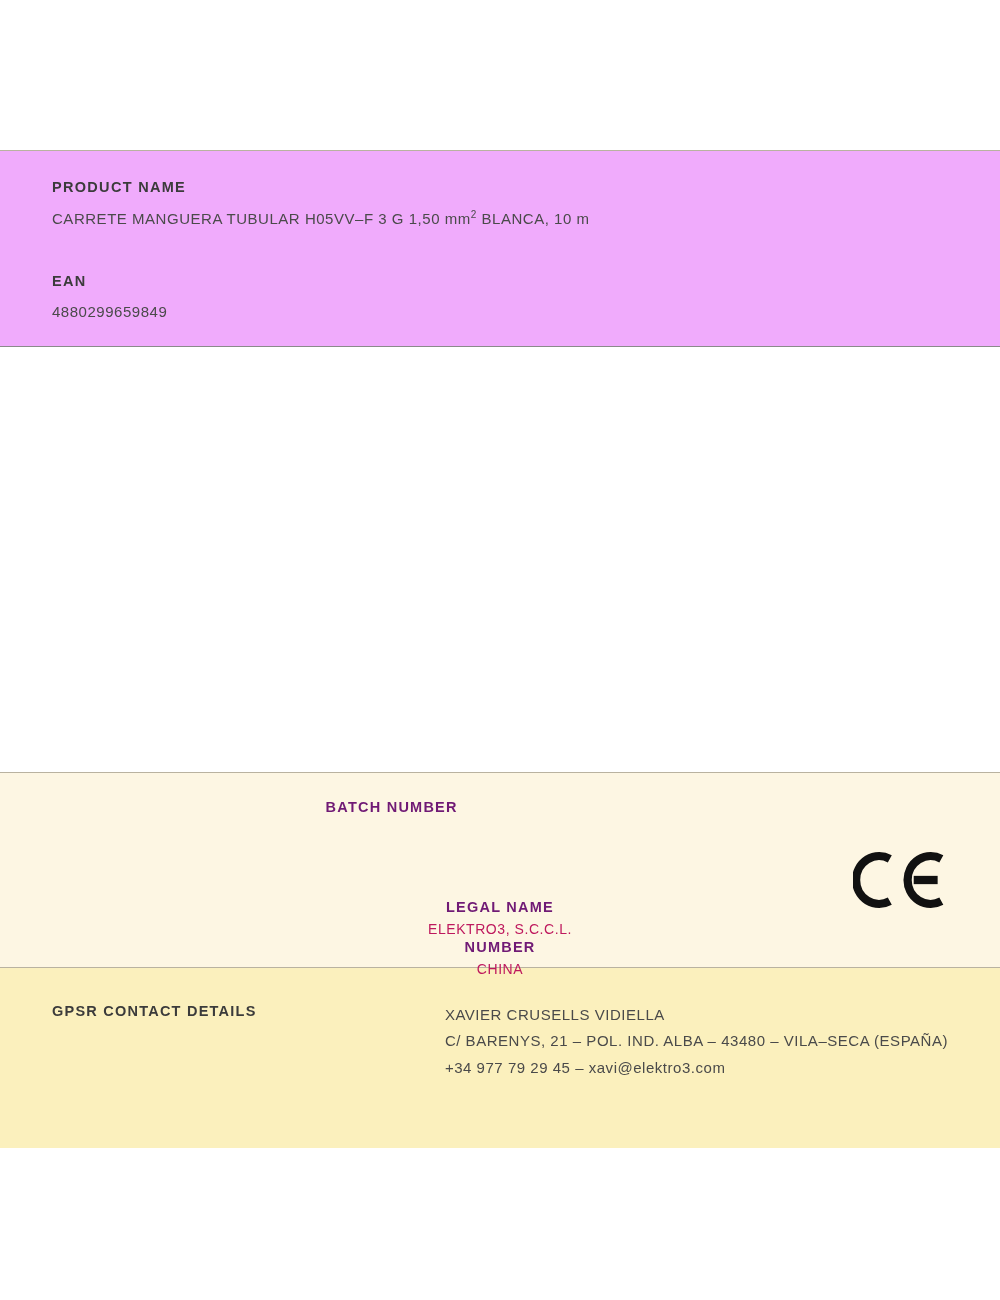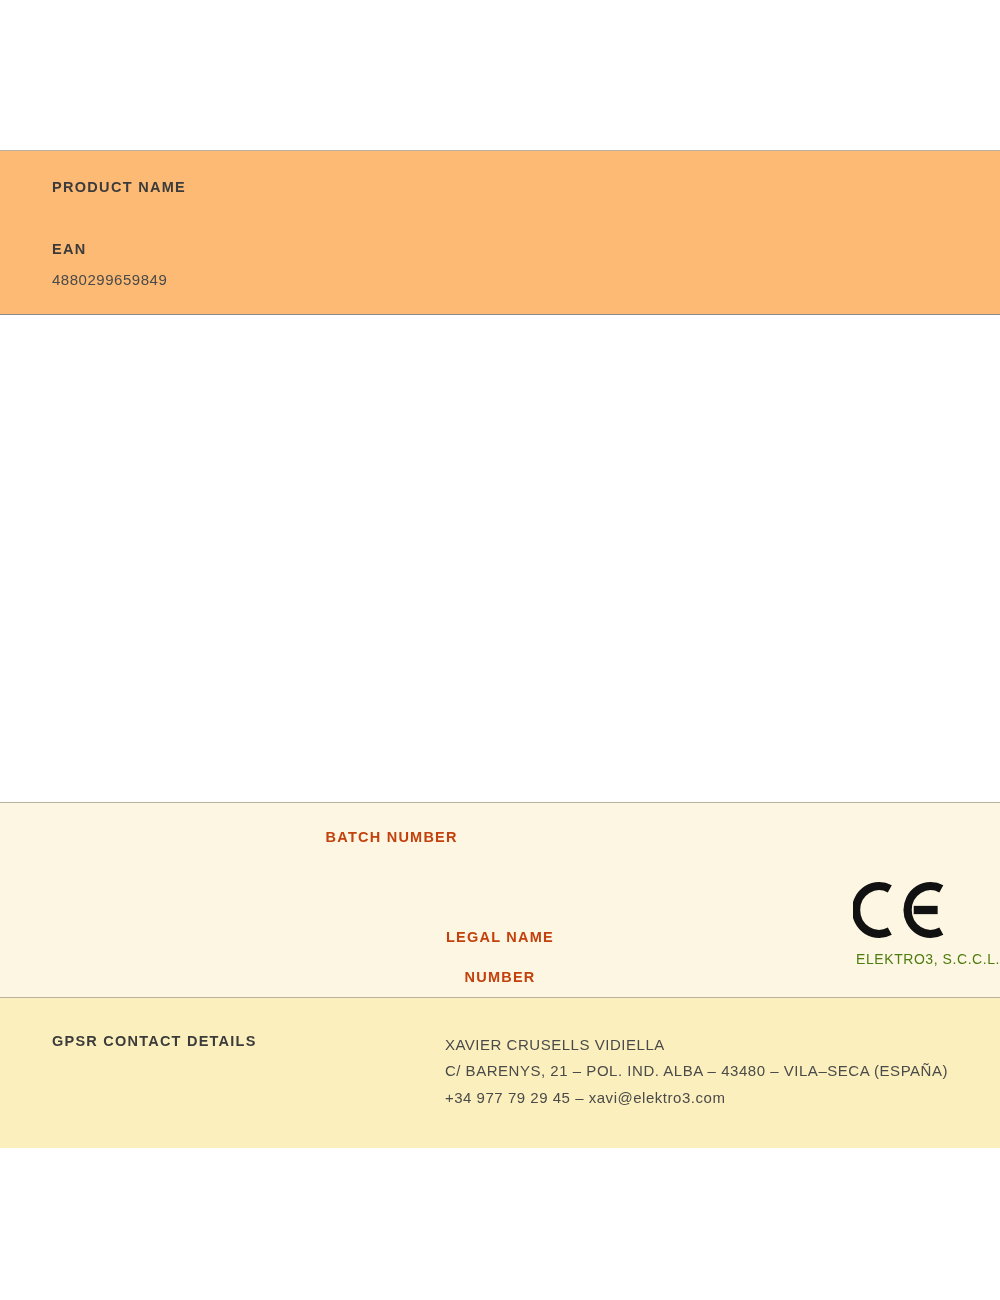--- a/index.html
+++ b/index.html
@@ -26,21 +26,21 @@
   }
 
   
   .top-spacer {
     height: 150px;
     background: #ffffff;
   }
 
   
   .product-block {
-    background: #fdba74;
+    background: #f0abfc;
     border-top: 1px solid #b9b2a0;
     border-bottom: 1px solid #8a8a8a;
     padding: 28px 52px 26px 52px;
   }
   .field-label {
     font-size: 14.5px;
     font-weight: bold;
     letter-spacing: 0.09em;
     color: #3b3b3b;
     margin: 0 0 14px 0;
@@ -79,52 +79,51 @@
   }
   .info-cell {
     flex: 0 0 33.333%;
     text-align: center;
   }
   .info-cell.first { flex: 0 0 22.5%; }
   .cell-label {
     font-size: 14.5px;
     font-weight: bold;
     letter-spacing: 0.085em;
-    color: #c2410c;
+    color: #701a75;
     margin: 0;
     white-space: nowrap;
   }
   .cell-value {
     font-size: 14px;
     letter-spacing: 0.04em;
-    color: #4d7c0f;
+    color: #be185d;
     margin: 6px 0 0 0;
     min-height: 18px;
-    text-align: right;
   }
   .row-two {
     margin-top: 60px;
     flex-direction: column;
   }
   .ce-mark {
     position: absolute;
     right: 55px;
     top: 76px;
     width: 92px;
     height: 62px;
   }
 
   
   .gpsr-block {
     background: #fbf0bd;
     padding: 34px 52px 40px 52px;
     display: flex;
     align-items: flex-start;
     justify-content: space-between;
-    height: 150px;
+    height: 180px;
   }
   .gpsr-label {
     font-size: 14.5px;
     font-weight: bold;
     letter-spacing: 0.085em;
     color: #3b3b3b;
     white-space: nowrap;
     padding-top: 1px;
   }
   .gpsr-lines {
@@ -144,20 +143,21 @@
 </head>
 <body>
 
 <div class="page">
 
   <div class="top-spacer"></div>
 
   <section class="product-block">
     <div class="field-group">
       <p class="field-label">PRODUCT NAME</p>
+      <p class="field-value"><span>CARRETE MANGUERA TUBULAR H05VV–F 3 G 1,50 mm</span><span class="sup">2</span><span> BLANCA, 10 m</span></p>
     </div>
 
     <div class="field-group">
       <p class="field-label">EAN</p>
       <p class="field-value">4880299659849</p>
     </div>
   </section>
 
   <div class="middle-blank"></div>
 
@@ -174,20 +174,21 @@
     </div>
 
     <div class="info-row row-two">
       <div class="info-cell first"></div>
       <div class="info-cell">
         <p class="cell-label">LEGAL NAME</p>
         <p class="cell-value">ELEKTRO3, S.C.C.L.</p>
       </div>
       <div class="info-cell">
         <p class="cell-label">NUMBER</p>
+        <p class="cell-value">CHINA</p>
       </div>
     </div>
 
     <div class="ce-mark">
       <svg viewBox="0 0 100 64" width="92" height="62" aria-hidden="true">
         <path d="M41 32 A24 27 0 1 0 41 32.0001 Z" fill="none" stroke="#111111" stroke-width="0"></path>
         <path d="M40 9 A25 26 0 1 0 40 55" fill="none" stroke="#111111" stroke-width="9" stroke-linecap="butt"></path>
         <path d="M96 9 A25 26 0 1 0 96 55" fill="none" stroke="#111111" stroke-width="9" stroke-linecap="butt"></path>
         <rect x="66" y="27.5" width="26" height="9" fill="#111111"></rect>
       </svg>

